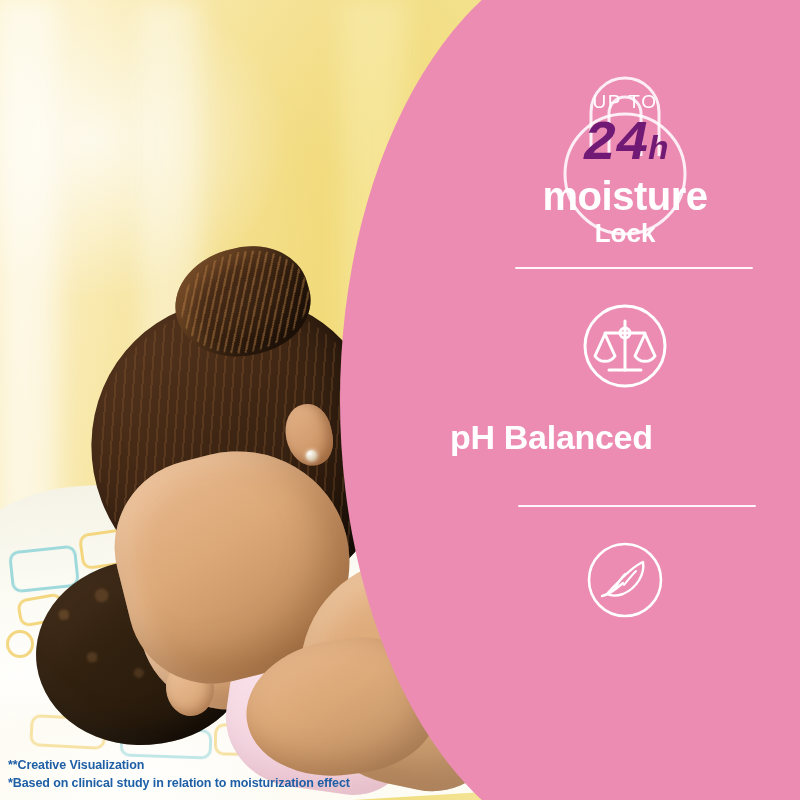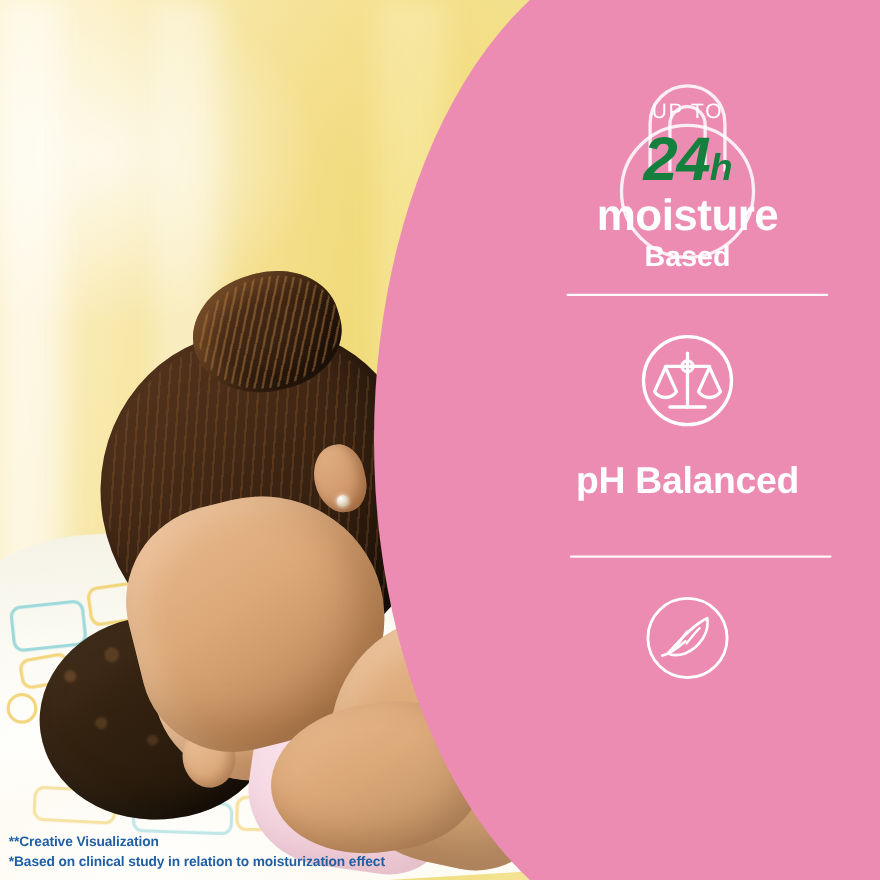--- a/index.html
+++ b/index.html
@@ -201,40 +201,40 @@
   .blk1{position:absolute;left:0;top:64px;width:350px;text-align:center;}
   .lock-wrap{position:relative;width:350px;height:180px;}
   .lock-svg{position:absolute;left:50%;top:0;transform:translateX(-50%);}
   .lock-text{position:absolute;left:0;top:28px;width:350px;text-align:center;}
   .upto{
     font-size:19px;letter-spacing:1.6px;font-weight:400;line-height:1;
     color:#ffffff;
   }
   .h24{
     font-size:56px;font-weight:bold;font-style:italic;line-height:1.06;
-    letter-spacing:-1px;margin-top:4px;color:#15803d;
+    letter-spacing:-1px;margin-top:4px;color:#701a75;font-family:Liberation Mono, monospace;
   }
   .h24 .hh{font-size:34px;font-weight:bold;font-style:italic;}
   .moisture{
     font-size:40px;font-weight:bold;line-height:1;margin-top:2px;
     letter-spacing:-.5px;color:#ffffff;
   }
   .lock-word{
     font-size:26px;font-weight:bold;line-height:1;margin-top:4px;color:#ffffff;
   }
 
   
   .divider{
     position:absolute;height:2px;background:rgba(255,255,255,.92);border-radius:2px;
   }
   .divider.d1{left:515px;top:267px;width:238px;}
   .divider.d2{left:518px;top:505px;width:238px;}
 
   
-  .blk2{position:absolute;left:0;top:300px;width:350px;text-align:center;}
+  .blk2{position:absolute;left:0;top:300px;width:350px;text-align:left;}
   .blk3{position:absolute;left:0;top:540px;width:350px;text-align:center;}
   .icon-circle{display:block;margin:0 auto;}
   .feature-label{
     font-size:34px;font-weight:bold;margin-top:26px;letter-spacing:-.3px;color:#ffffff;
   }
   .blk3 .feature-label{font-size:34px;margin-top:24px;}
 
   
   .footnotes{
     position:absolute;left:8px;bottom:8px;
@@ -297,21 +297,21 @@
       <div class="lock-wrap">
         <svg class="lock-svg" width="180" height="180" viewBox="0 0 180 180">
           <path d="M56 92 L56 48 A34 34 0 0 1 124 48 L124 92" fill="none" stroke="#ffffff" stroke-width="3" opacity=".85"></path>
           <path d="M74 92 L74 49 A16 16 0 0 1 106 49 L106 92" fill="none" stroke="#ffffff" stroke-width="3" opacity=".85"></path>
           <circle cx="90" cy="110" r="60" fill="none" stroke="#ffffff" stroke-width="3" opacity=".85"></circle>
         </svg>
         <div class="lock-text">
           <div class="upto">UP TO</div>
           <div class="h24"><span>24</span><span class="hh">h</span></div>
           <div class="moisture">moisture</div>
-          <div class="lock-word">Based</div>
+          <div class="lock-word">Lock</div>
         </div>
       </div>
     </div>
 
     <div class="blk2">
       <svg class="icon-circle" width="92" height="92" viewBox="0 0 92 92">
         <circle cx="46" cy="46" r="40" fill="none" stroke="#ffffff" stroke-width="3"></circle>
         <line x1="46" y1="21" x2="46" y2="70" stroke="#ffffff" stroke-width="3" stroke-linecap="round"></line>
         <line x1="26" y1="33" x2="66" y2="33" stroke="#ffffff" stroke-width="3" stroke-linecap="round"></line>
         <circle cx="46" cy="33" r="5" fill="none" stroke="#ffffff" stroke-width="3"></circle>

